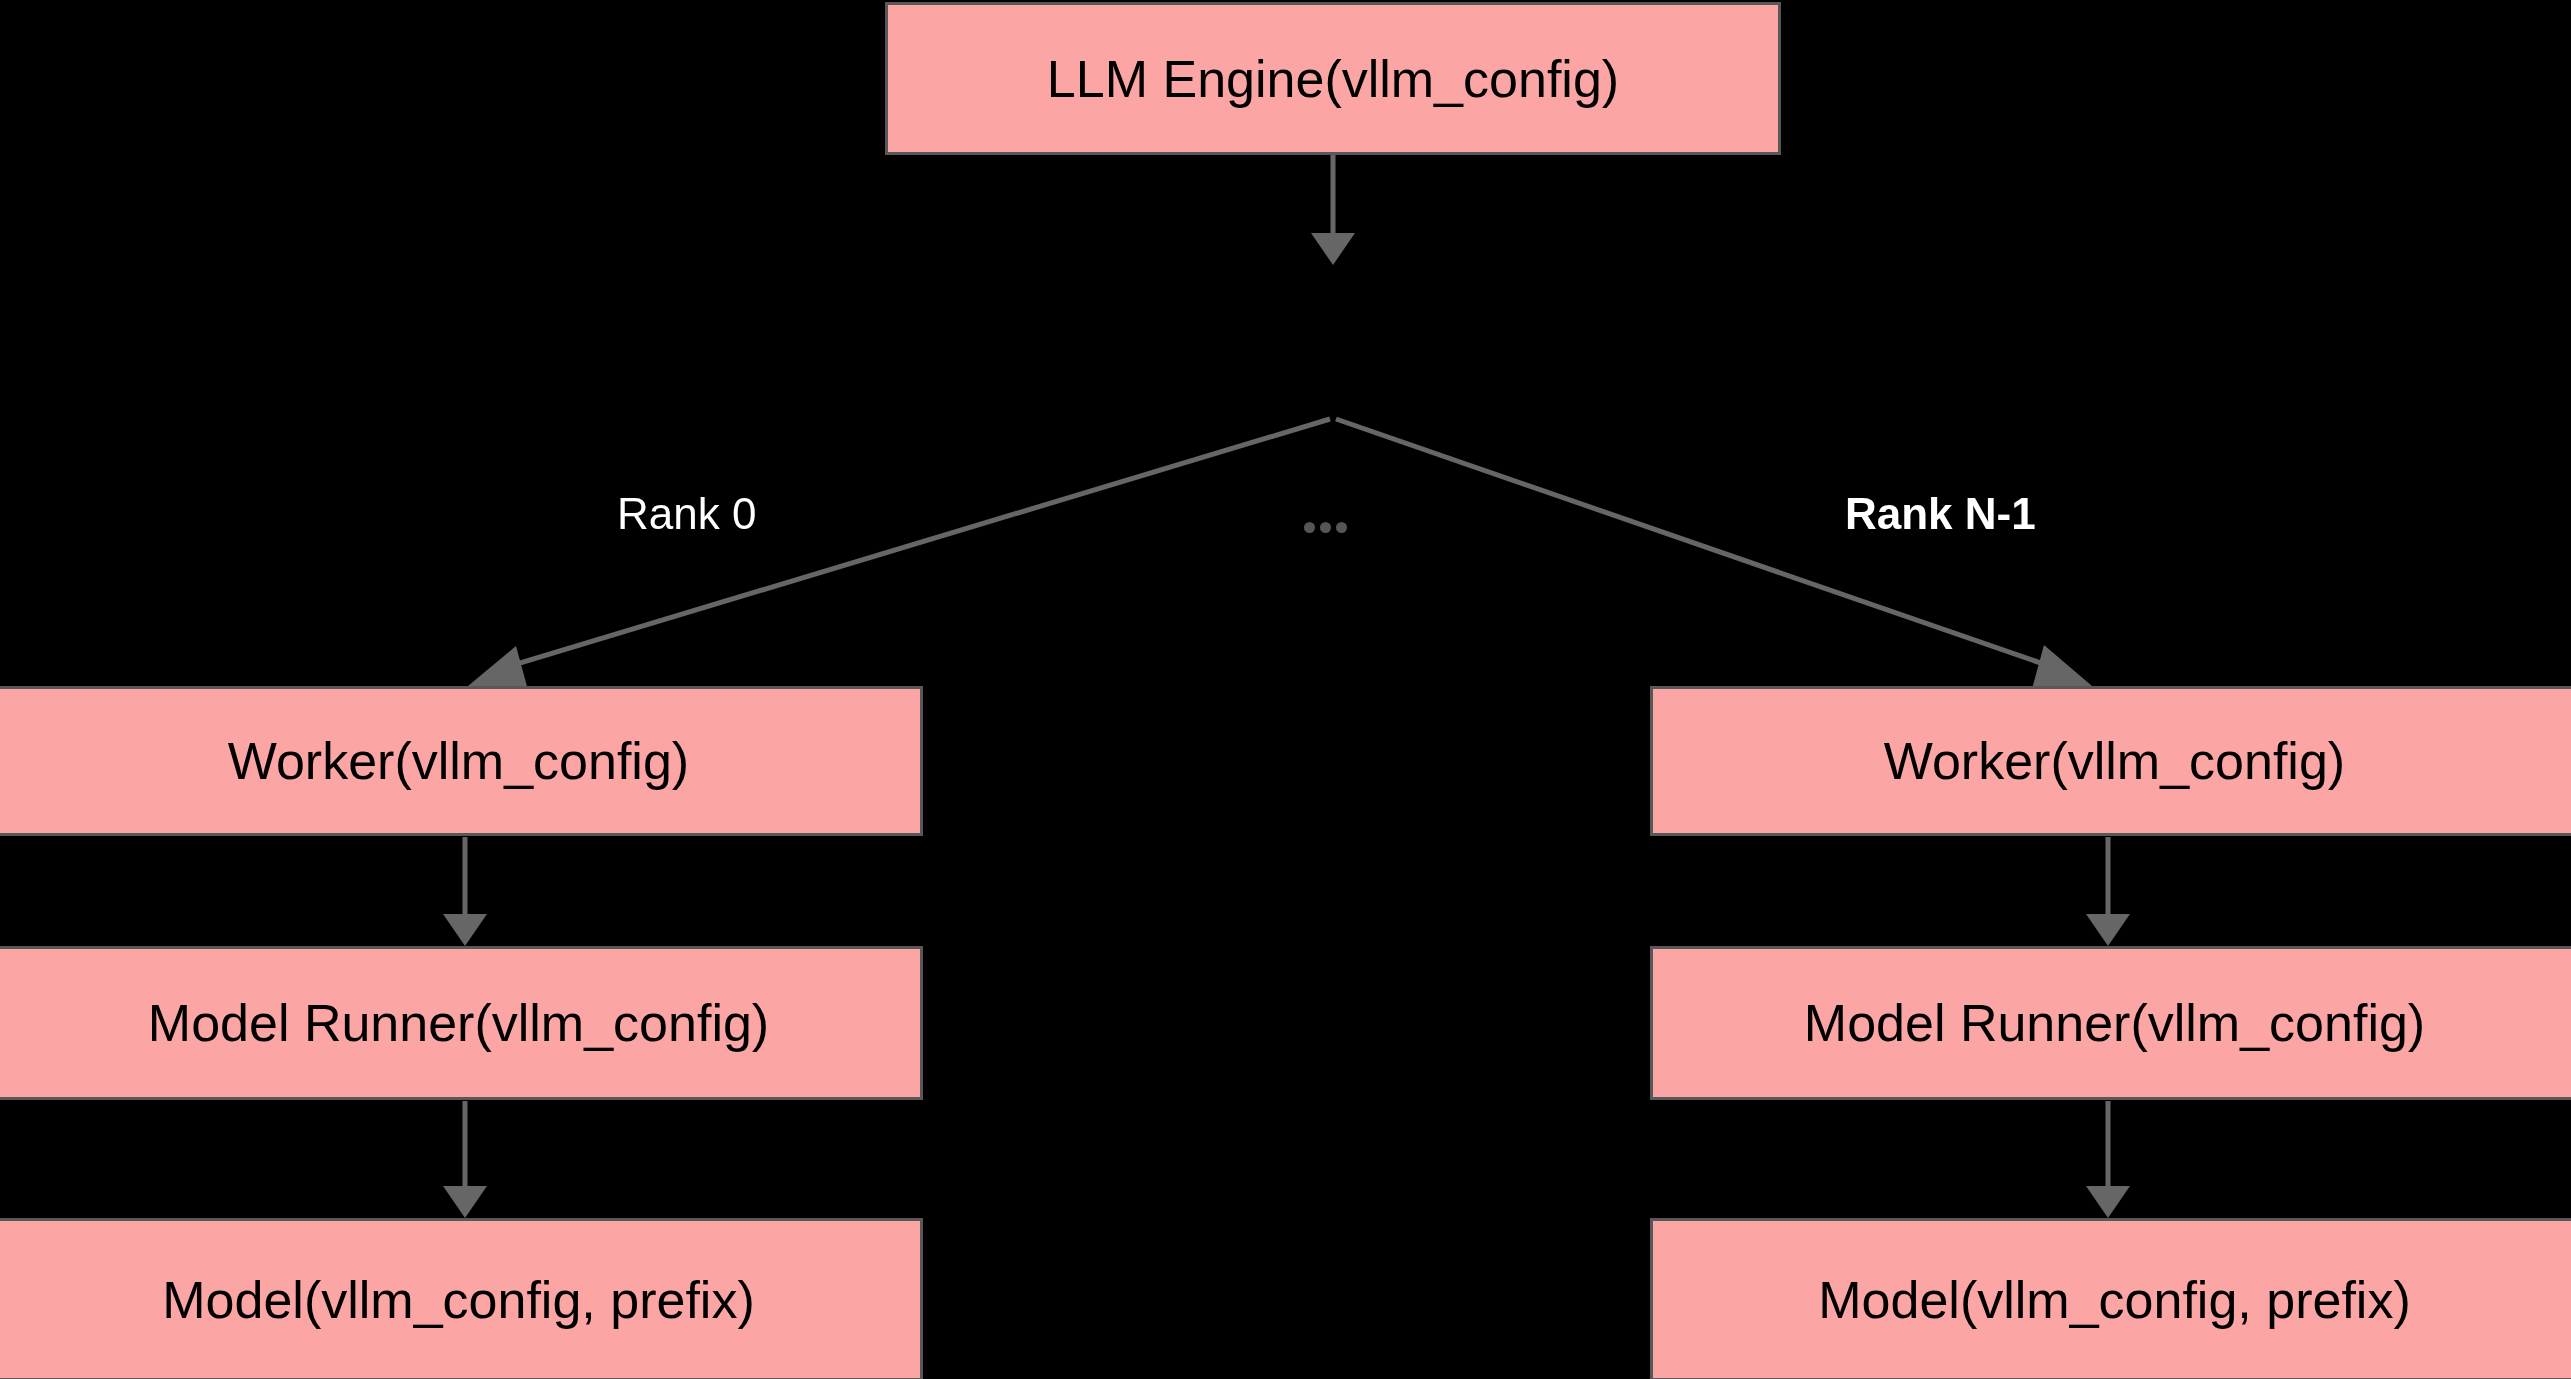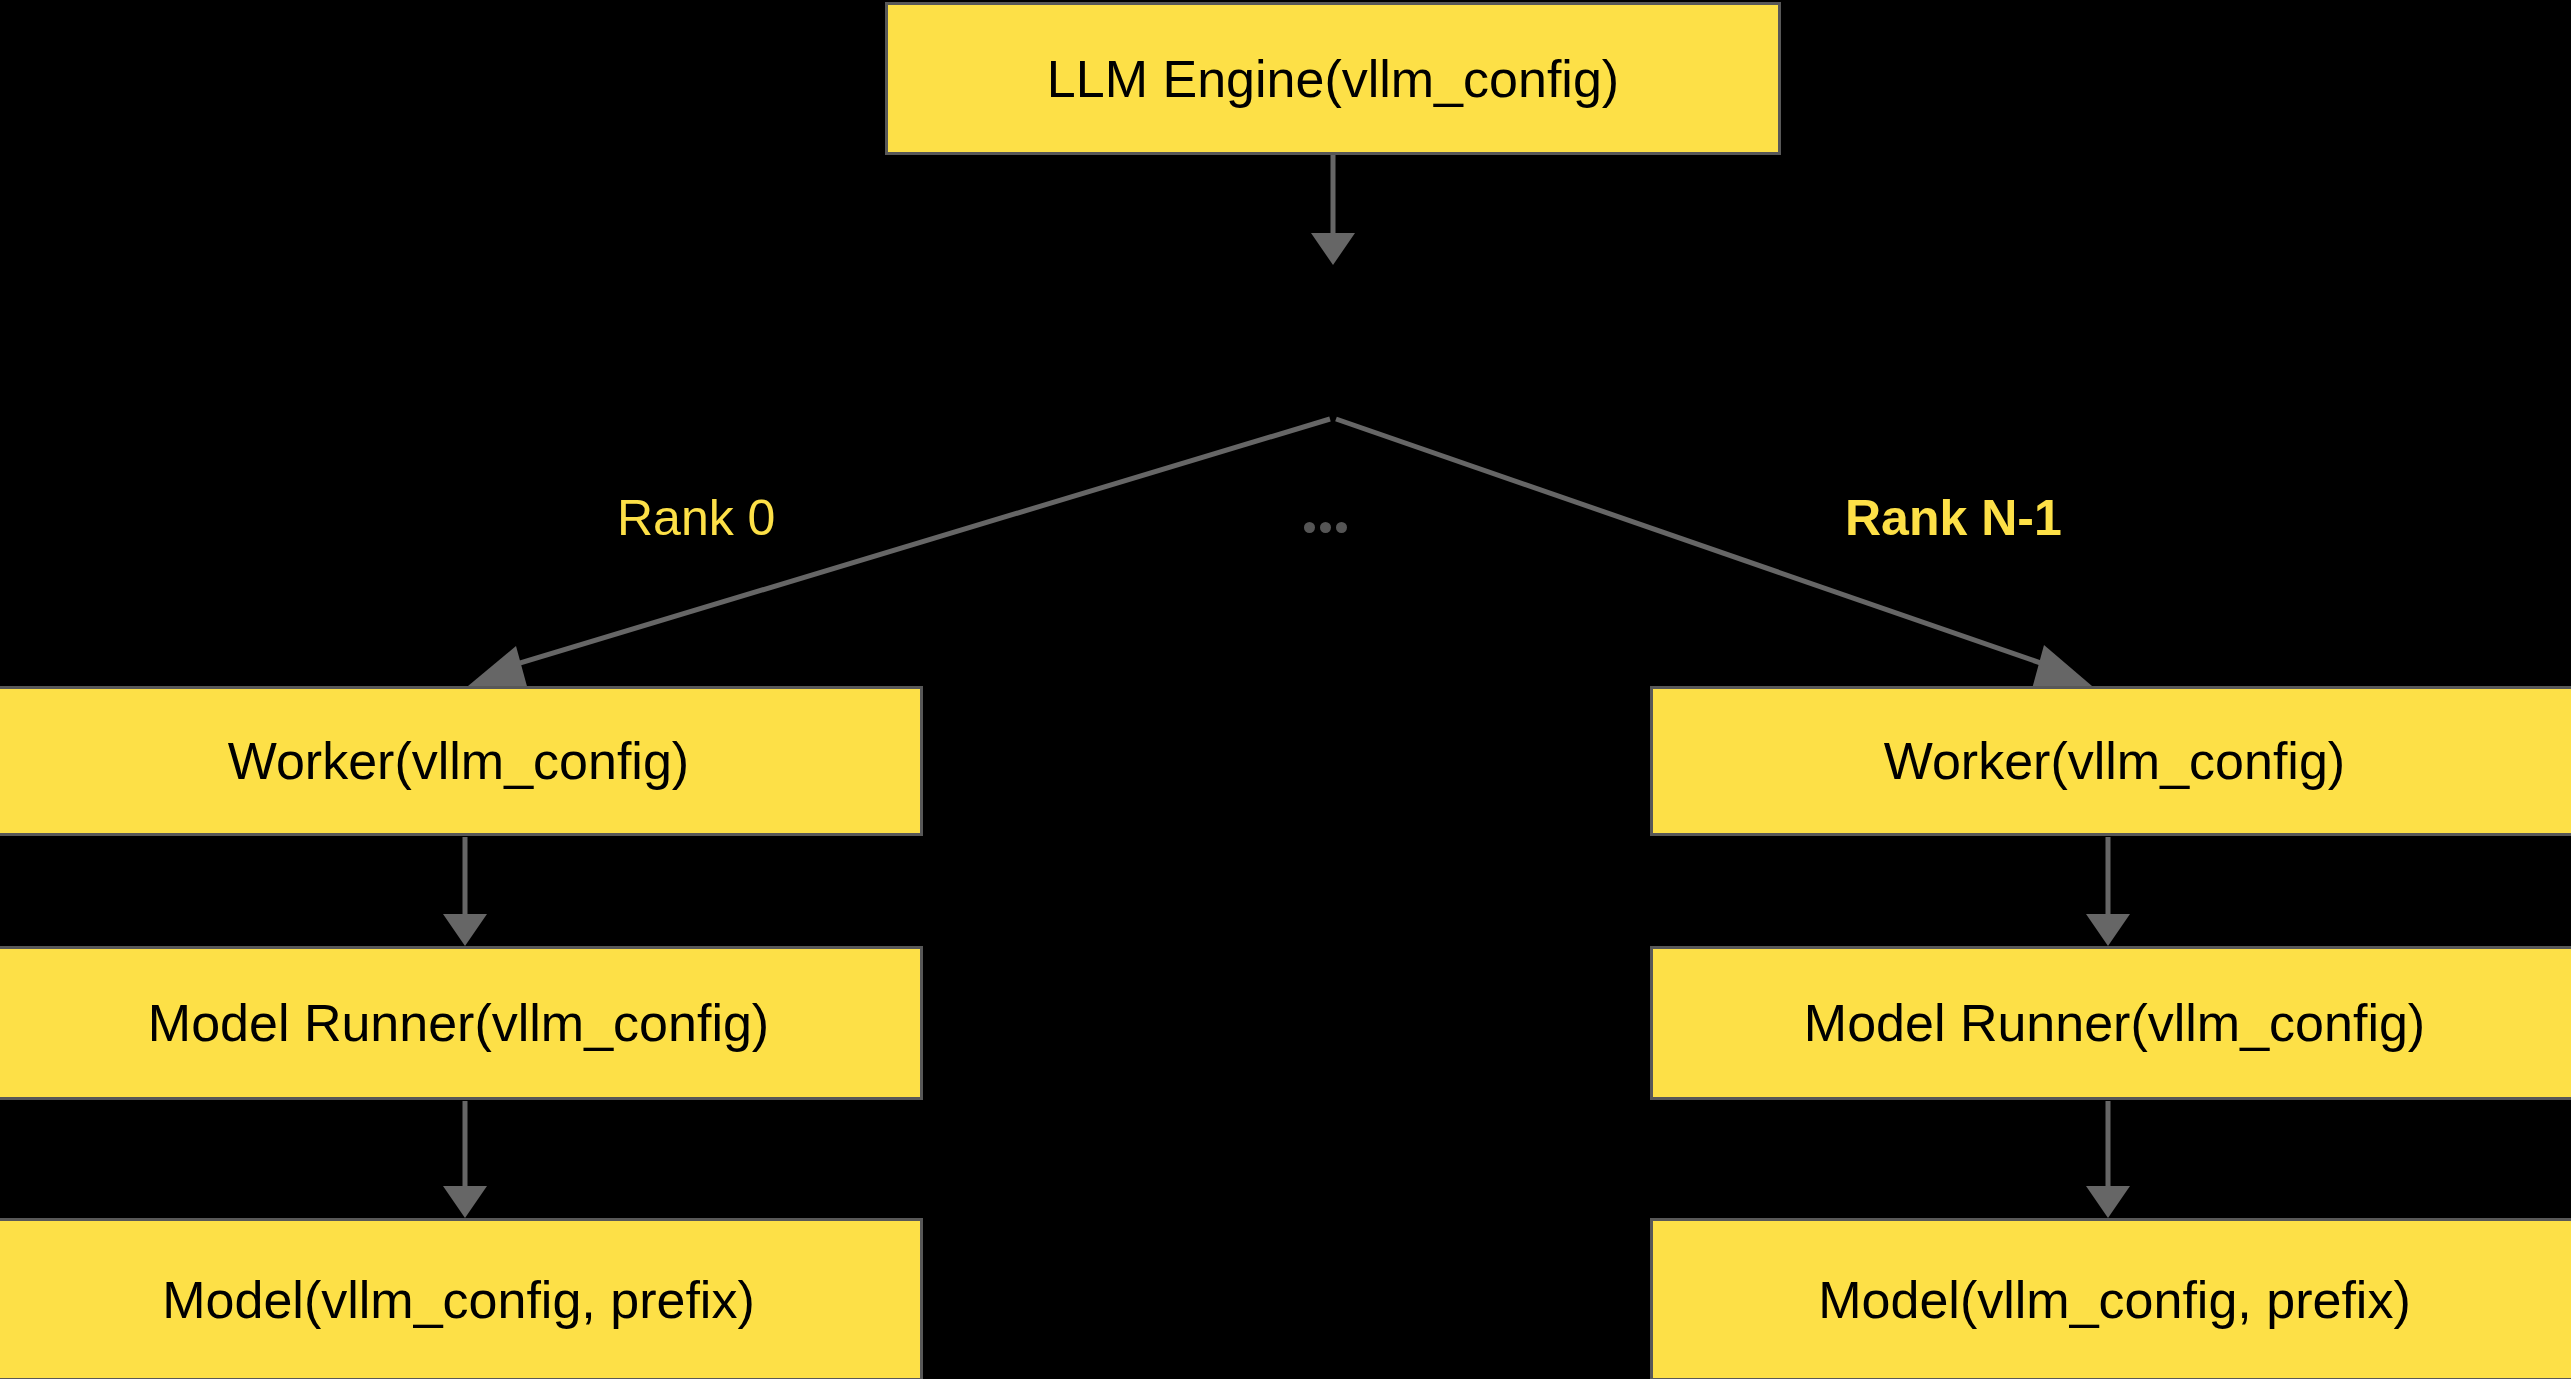--- a/index.html
+++ b/index.html
@@ -12,21 +12,21 @@
     position: relative;
     width: 2571px;
     height: 1379px;
     background: #000000;
     overflow: hidden;
     font-family: "Liberation Sans", "DejaVu Sans", sans-serif;
   }
   .node {
     position: absolute;
     box-sizing: border-box;
-    background: #fde047;
+    background: #fca5a5;
     border: 3px solid #585858;
     display: flex;
     align-items: center;
     justify-content: center;
     color: #000000;
     font-size: 52px;
     font-weight: 400;
     letter-spacing: 0px;
     white-space: nowrap;
   }
@@ -40,22 +40,22 @@
   #node-model-left        { left: -6px; top: 1218px; width: 929px; height: 163px; }
 
   
   #node-worker-right       { left: 1650px; top: 686px;  width: 929px; height: 150px; }
   #node-model-runner-right { left: 1650px; top: 946px;  width: 929px; height: 154px; }
   #node-model-right        { left: 1650px; top: 1218px; width: 929px; height: 163px; }
 
   
   .edge-label {
     position: absolute;
-    color: #fde047;
-    font-size: 50px;
+    color: #ffffff;
+    font-size: 44px;
     white-space: nowrap;
   }
   #label-rank-0    { left: 617px;  top: 489px; }
   #label-rank-n1   { left: 1845px; top: 489px; font-weight: bold; }
 
   .ellipsis-dots {
     position: absolute;
     left: 1304px;
     top: 522px;
     display: flex;

